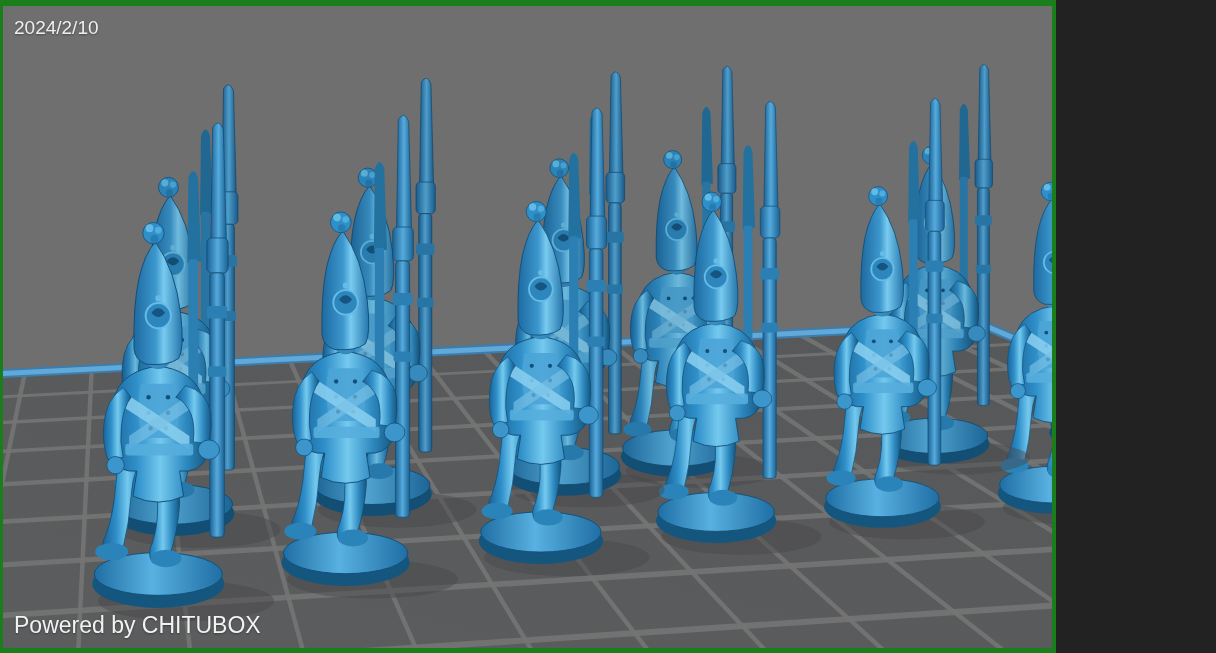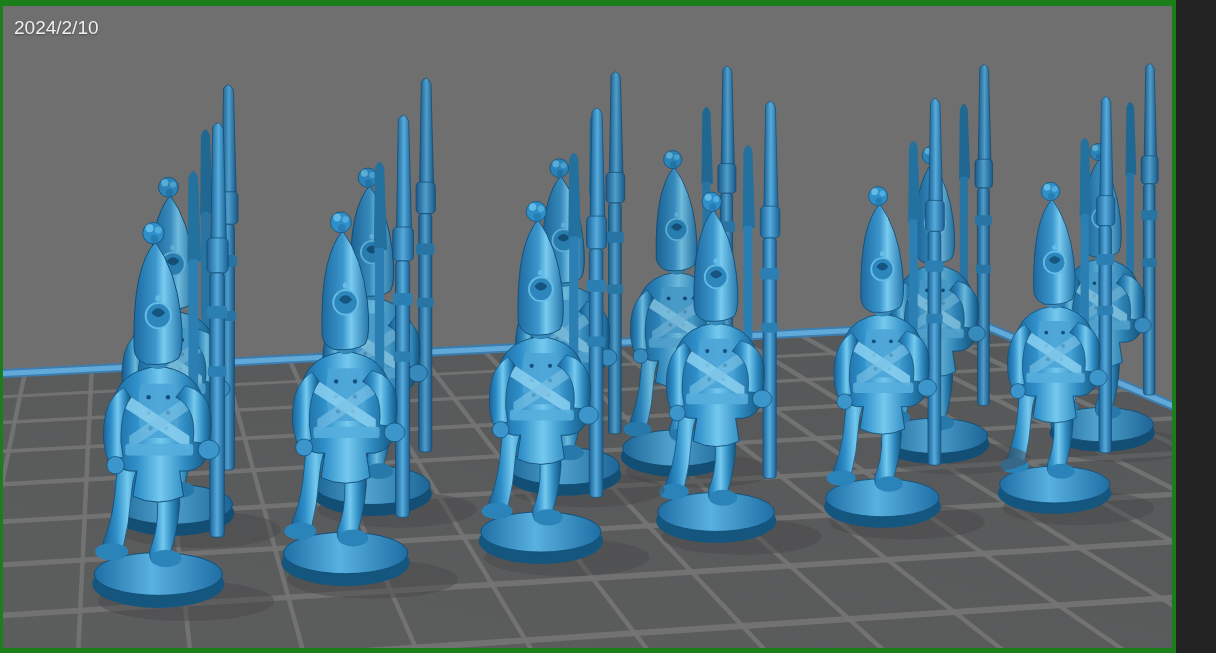--- a/index.html
+++ b/index.html
@@ -1,18 +1,18 @@
 <!DOCTYPE html>
 <html><head>
 <meta charset="utf-8">
 <style>
   html,body{margin:0;padding:0;background:#222;}
   .frame{
     position:relative;
-    width:1176px;height:653px;
+    width:1056px;height:653px;
     box-sizing:border-box;
     border-style:solid;
     border-color:#1a7f1a;
     border-width:6px 4px 5px 3px;
     background:#6f6f6f;
     overflow:hidden;
     font-family:"Liberation Sans", sans-serif;
   }
   .layer{position:absolute;left:0;top:0;}
   .date-overlay{
@@ -194,13 +194,14 @@
         <ellipse cx="369.46" cy="573.18" rx="85.36" ry="19.4" fill="#46484a" opacity="0.45"></ellipse>
         <use href="#soldier" x="248.37788461538463" y="102.3382692307693" width="207.24423076923074" height="489.84999999999997" xlink:href="#soldier"></use>
         <ellipse cx="195.74" cy="523.42" rx="81.84" ry="18.6" fill="#46484a" opacity="0.45"></ellipse>
         <use href="#soldier" x="79.65096153846153" y="71.99442307692306" width="198.69807692307694" height="469.65000000000003" xlink:href="#soldier" style="filter:brightness(0.92)"></use>
         <ellipse cx="183" cy="595" rx="88" ry="20" fill="#46484a" opacity="0.45"></ellipse>
         <use href="#soldier" x="58.17307692307692" y="109.59615384615387" width="213.65384615384616" height="505" xlink:href="#soldier"></use>
       </g>
   </svg>
 
   <div class="date-overlay">2024/2/10</div>
+  <div class="watermark-overlay">Powered by CHITUBOX</div>
 </div>
 
 </body></html>

